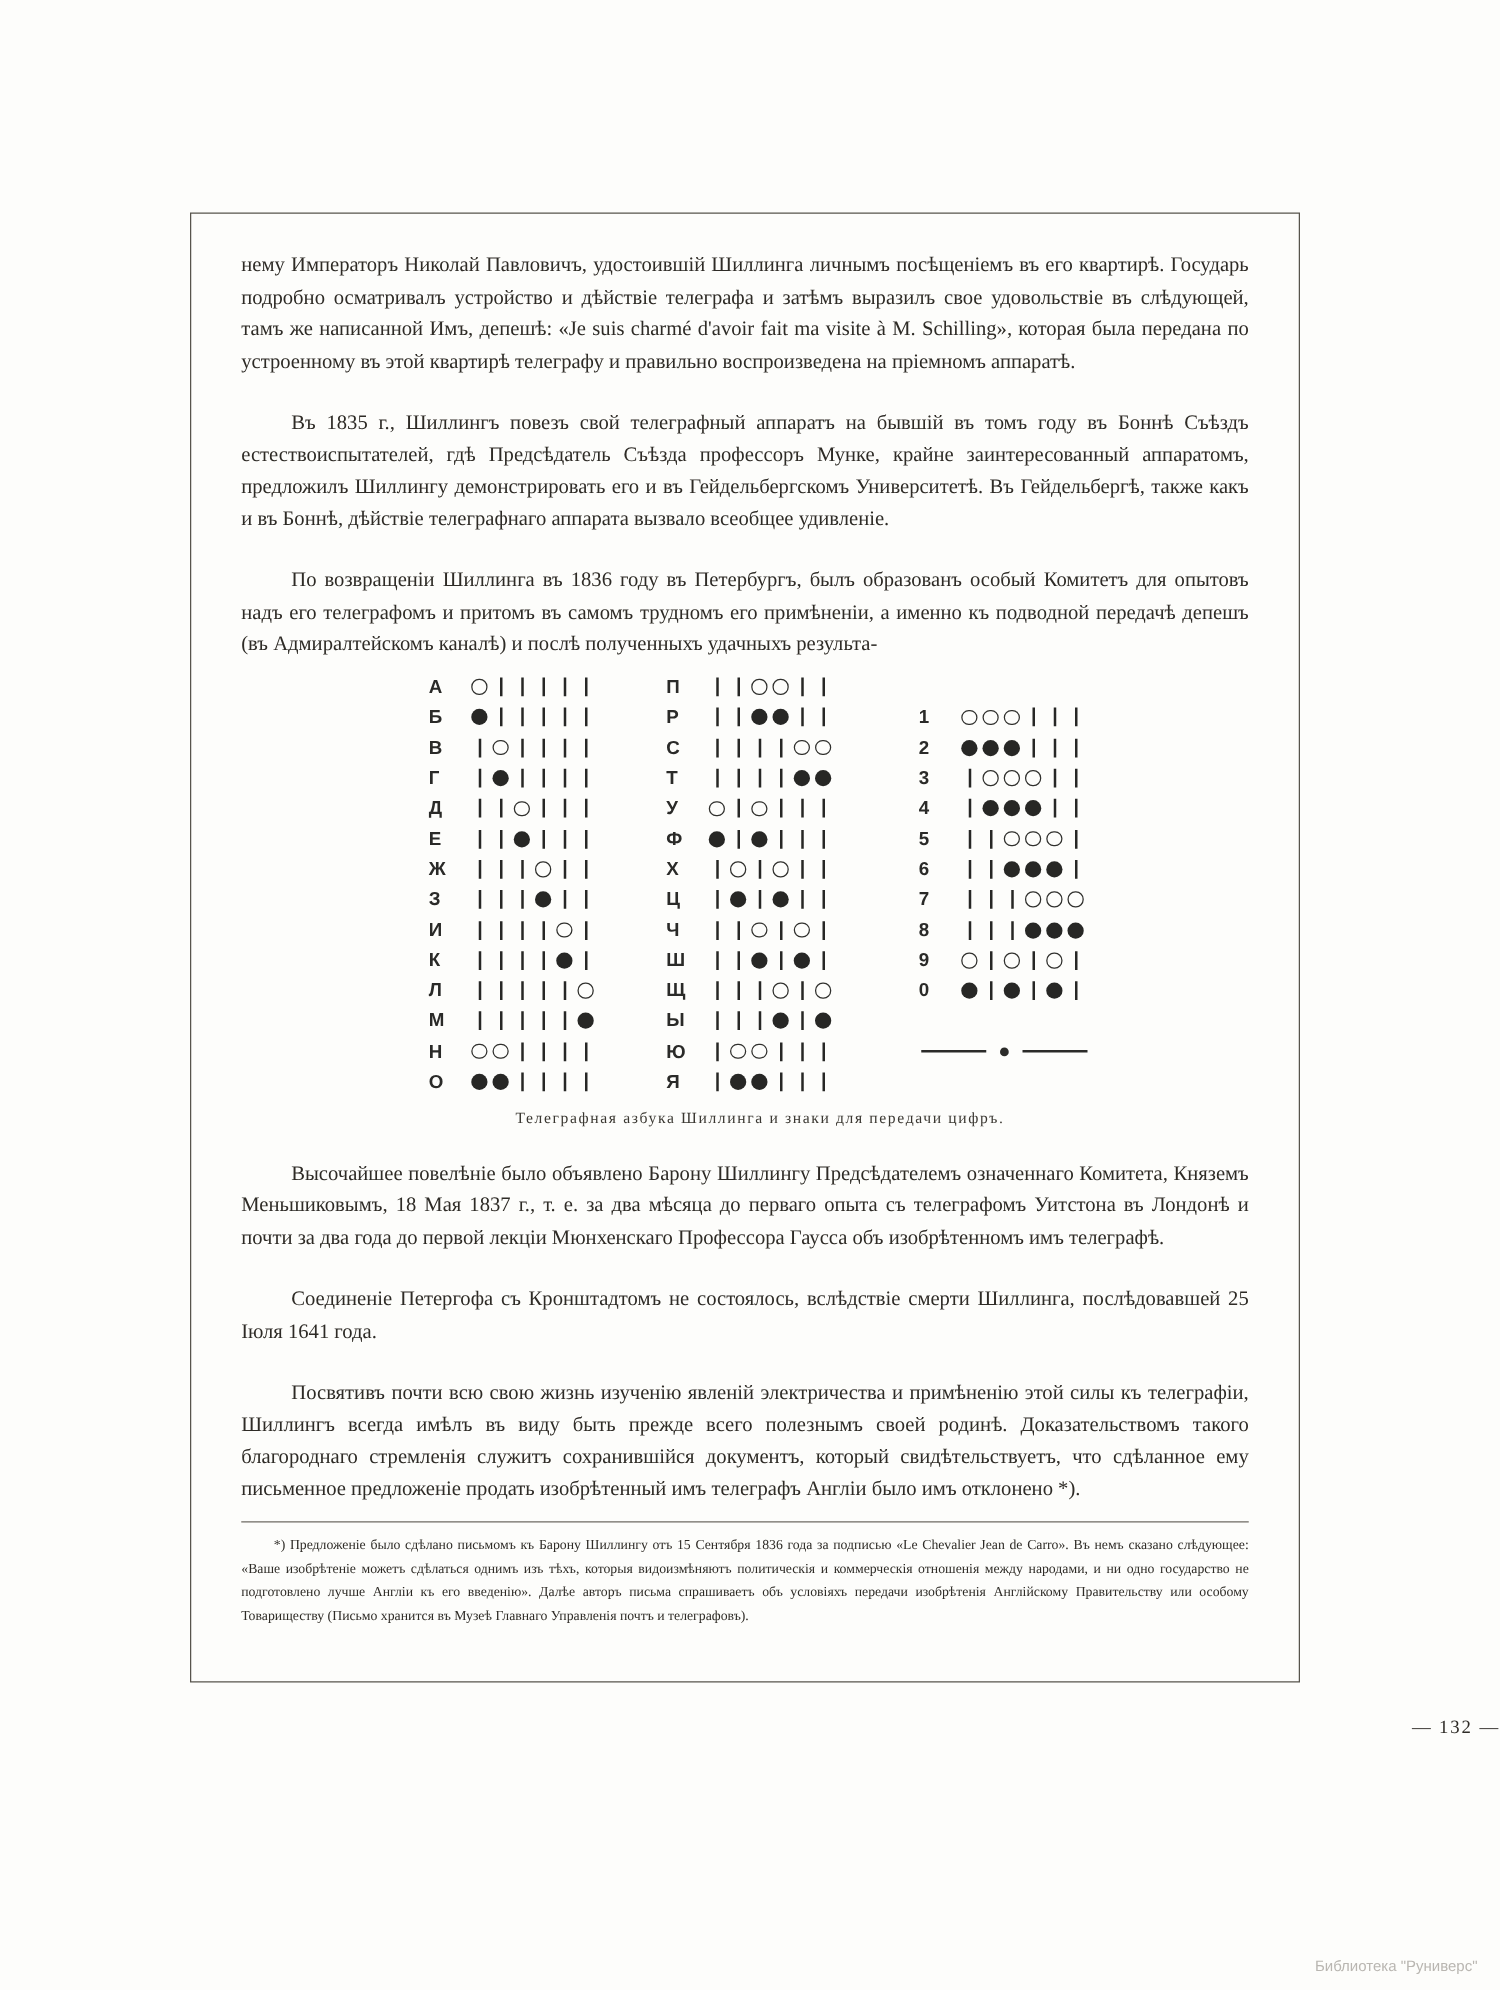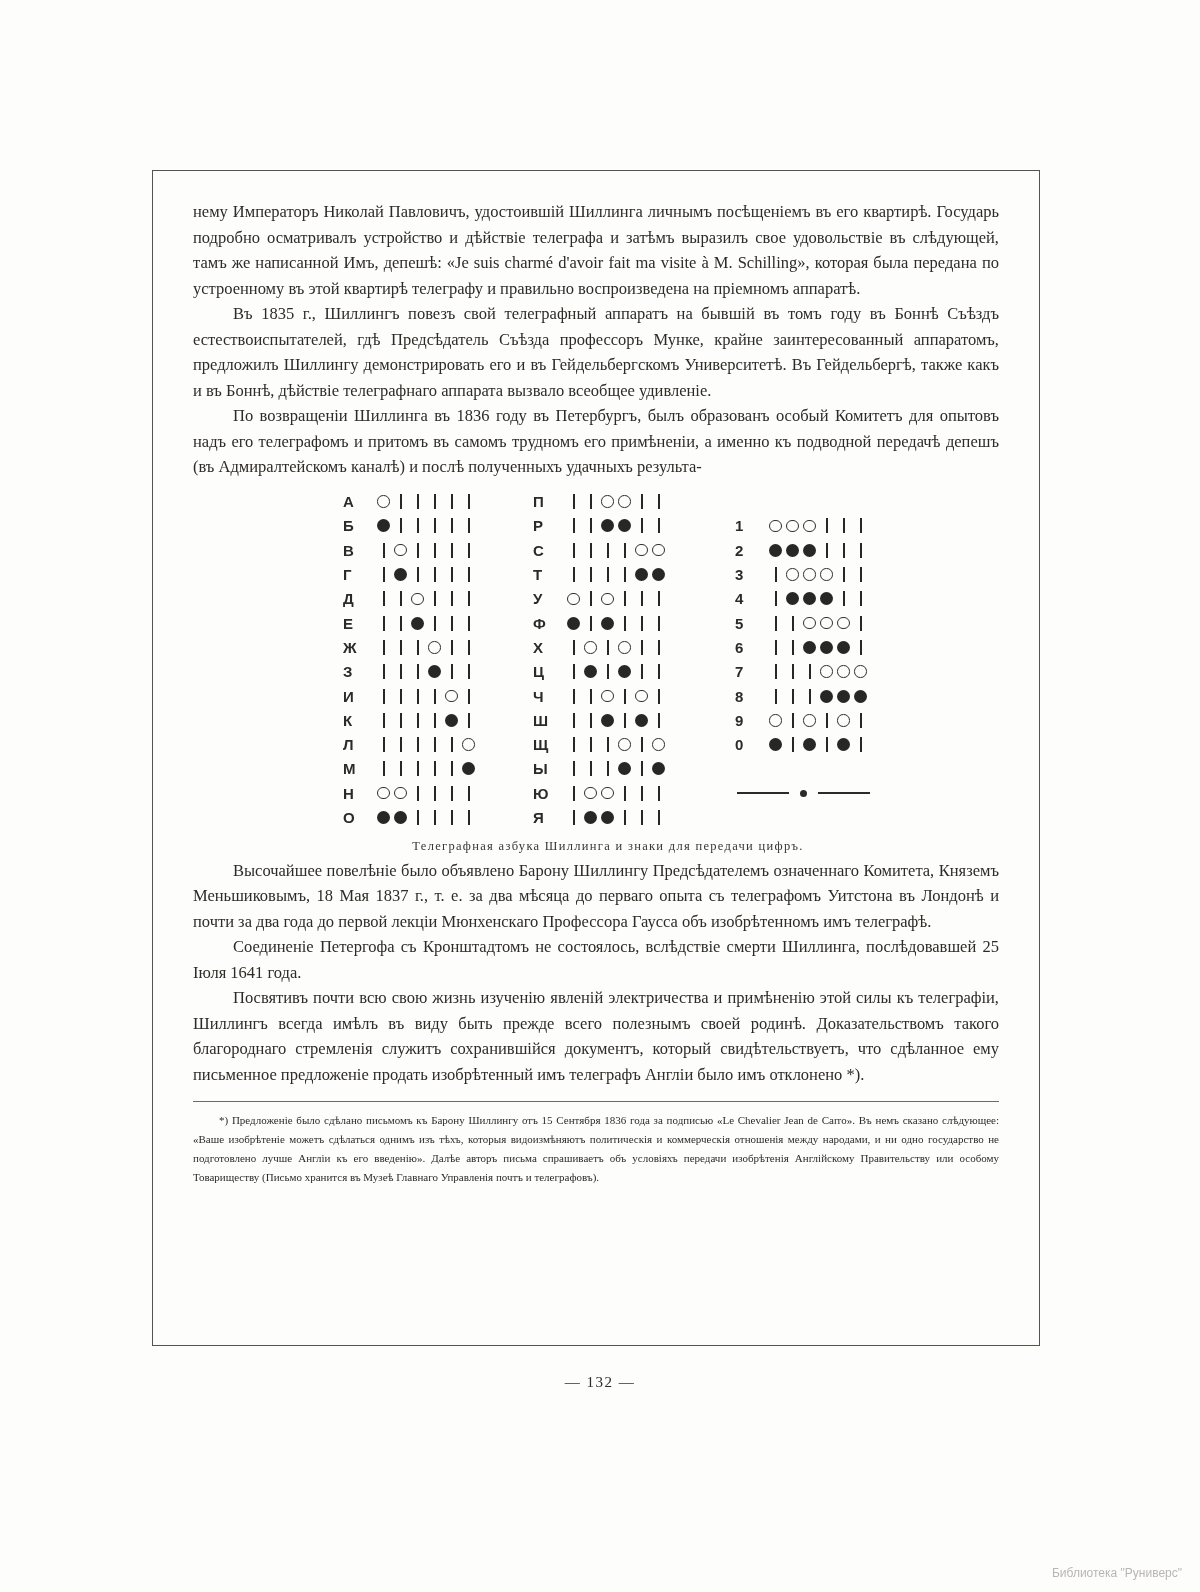--- a/index.html
+++ b/index.html
@@ -15,21 +15,21 @@
     border:1.5px solid #57544c;
     box-sizing:border-box;
     padding:28px 40px 0 40px;
     overflow:hidden;
     background:#fdfdfb;
   }
   .bp{
     margin:0;font-size:16.5px;line-height:25.5px;
     text-align:justify;
   }
-  .bp.ind{text-indent:40px;}
+  .bp.ind{text-indent:40px;margin-top:24px;}
 
   
   .fig{margin:10px 0 4px 150px;width:530px;}
   .alphabet{display:flex;}
   .ab-col{box-sizing:border-box;}
   .col-letters-1{width:190px;}
   .col-letters-2{width:202px;}
   .col-digits{width:138px;}
   .ab-row{height:24.3px;display:flex;align-items:center;}
   .ab-label{
@@ -52,21 +52,21 @@
   }
 
   .fn-rule{margin:14px 0 9px 0;border-top:1px solid #6e6b64;height:0;}
   .footnote{
     margin:0;font-size:11px;line-height:19px;
     text-align:justify;text-indent:26px;color:#2e2b26;
   }
 
   .page-number{
     position:absolute;top:1374px;left:0;width:100%;
-    text-align:center;font-size:15px;letter-spacing:1.5px;color:#2e2b26;
+    text-align:right;font-size:15px;letter-spacing:1.5px;color:#2e2b26;
   }
   .watermark{
     position:absolute;right:18px;bottom:12px;
     font-family:"Liberation Sans", sans-serif;
     font-size:12px;color:#b9b6b1;
   }
 </style>
 </head>
 <body>
 

